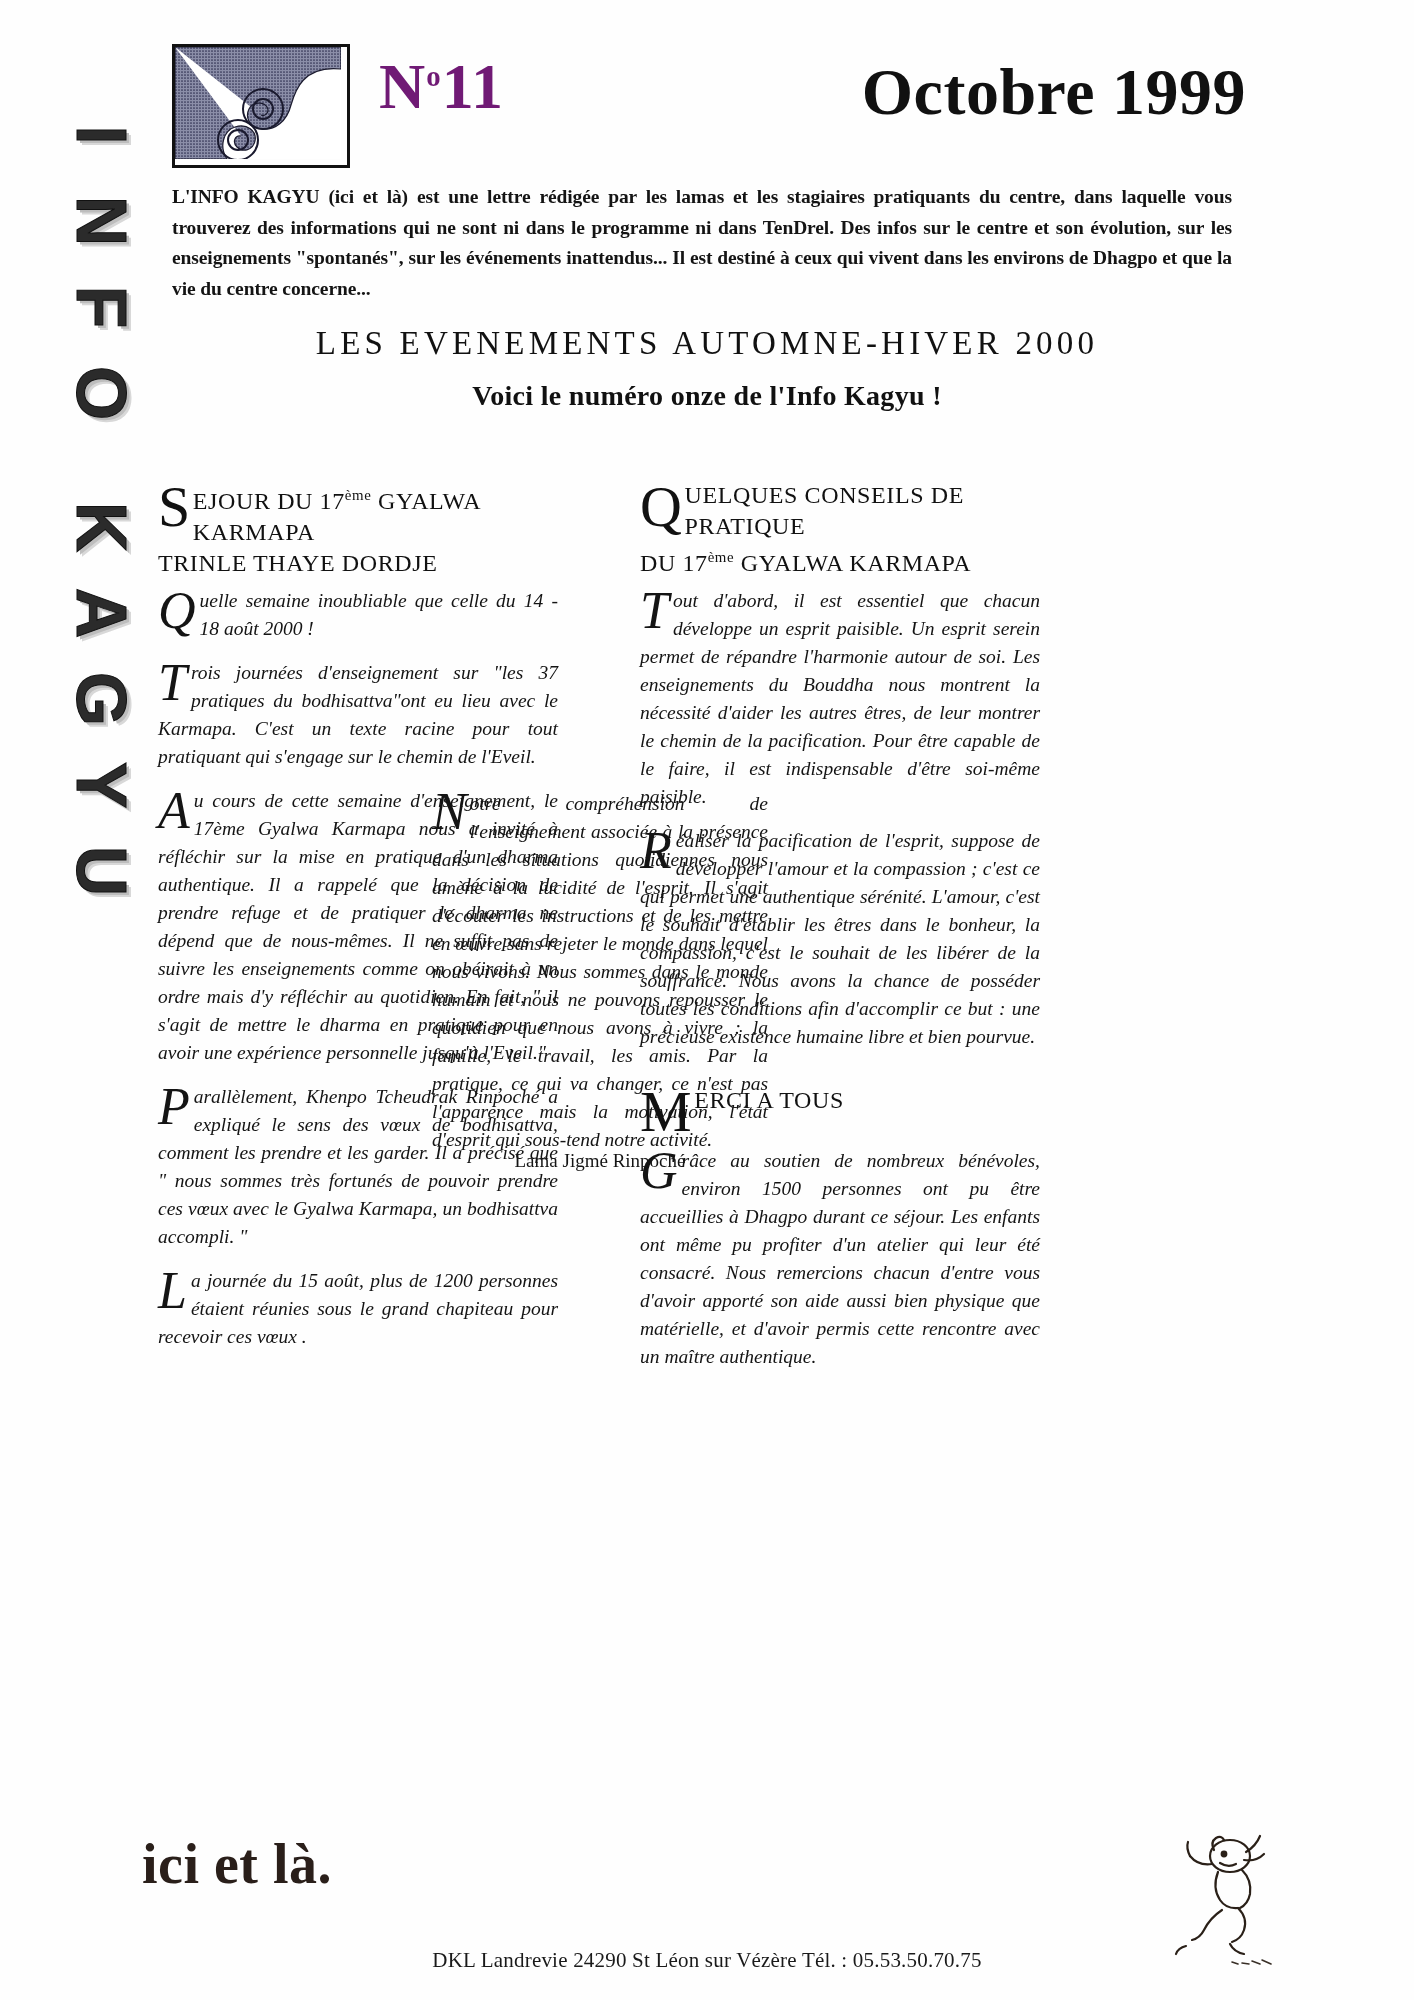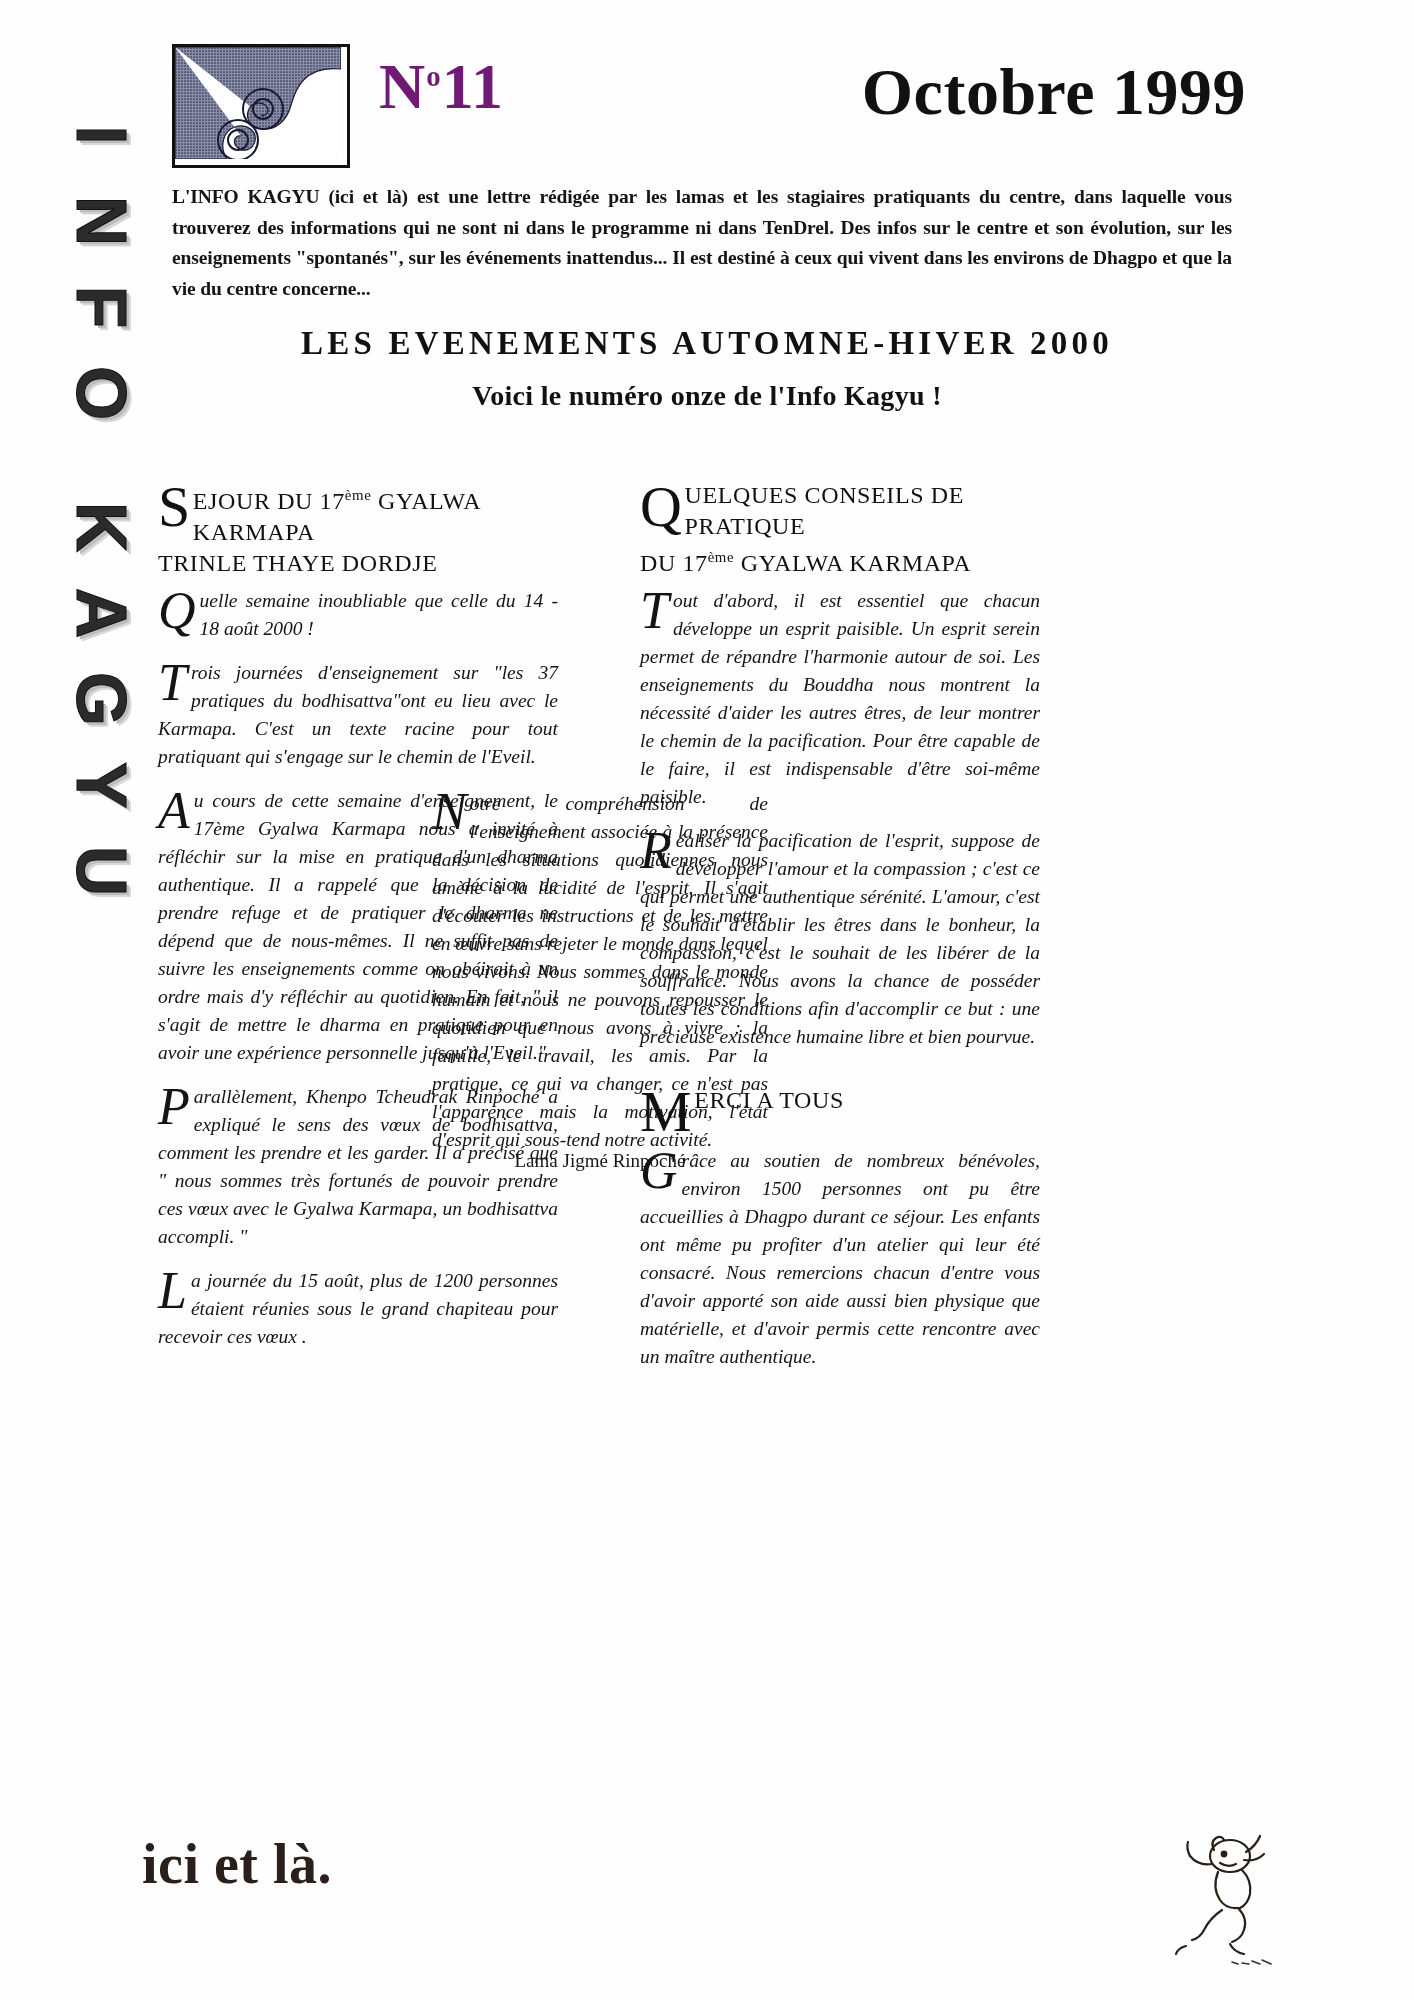--- a/index.html
+++ b/index.html
@@ -115,21 +115,21 @@
   }
 
   
   .events-title {
     position: absolute;
     left: 0;
     right: 0;
     top: 325px;
     text-align: center;
     font-size: 33px;
-    font-weight: 700;
+    font-weight: 400;
     letter-spacing: 4.2px;
     font-family: "Liberation Serif", "DejaVu Serif", serif;
     color: #111;
   }
   .voici-title {
     position: absolute;
     left: 0;
     right: 0;
     top: 380px;
     text-align: center;
@@ -387,14 +387,15 @@
         <path d="M66 80 q-12 8 -18 20 q-4 8 -12 10"></path>
         <path d="M30 116 q-8 2 -10 8"></path>
         <path d="M74 114 q4 8 14 10"></path>
       </g>
       <g stroke="#3a3028" stroke-width="1.6" stroke-linecap="round">
         <path d="M76 132 l6 2 M86 133 l7 1 M96 131 l8 3 M106 130 l9 4"></path>
       </g>
     </svg>
   </div>
 
+  <div class="footer-address">DKL  Landrevie 24290 St Léon sur Vézère Tél. : 05.53.50.70.75</div>
 
 </div>
 
 </body></html>

